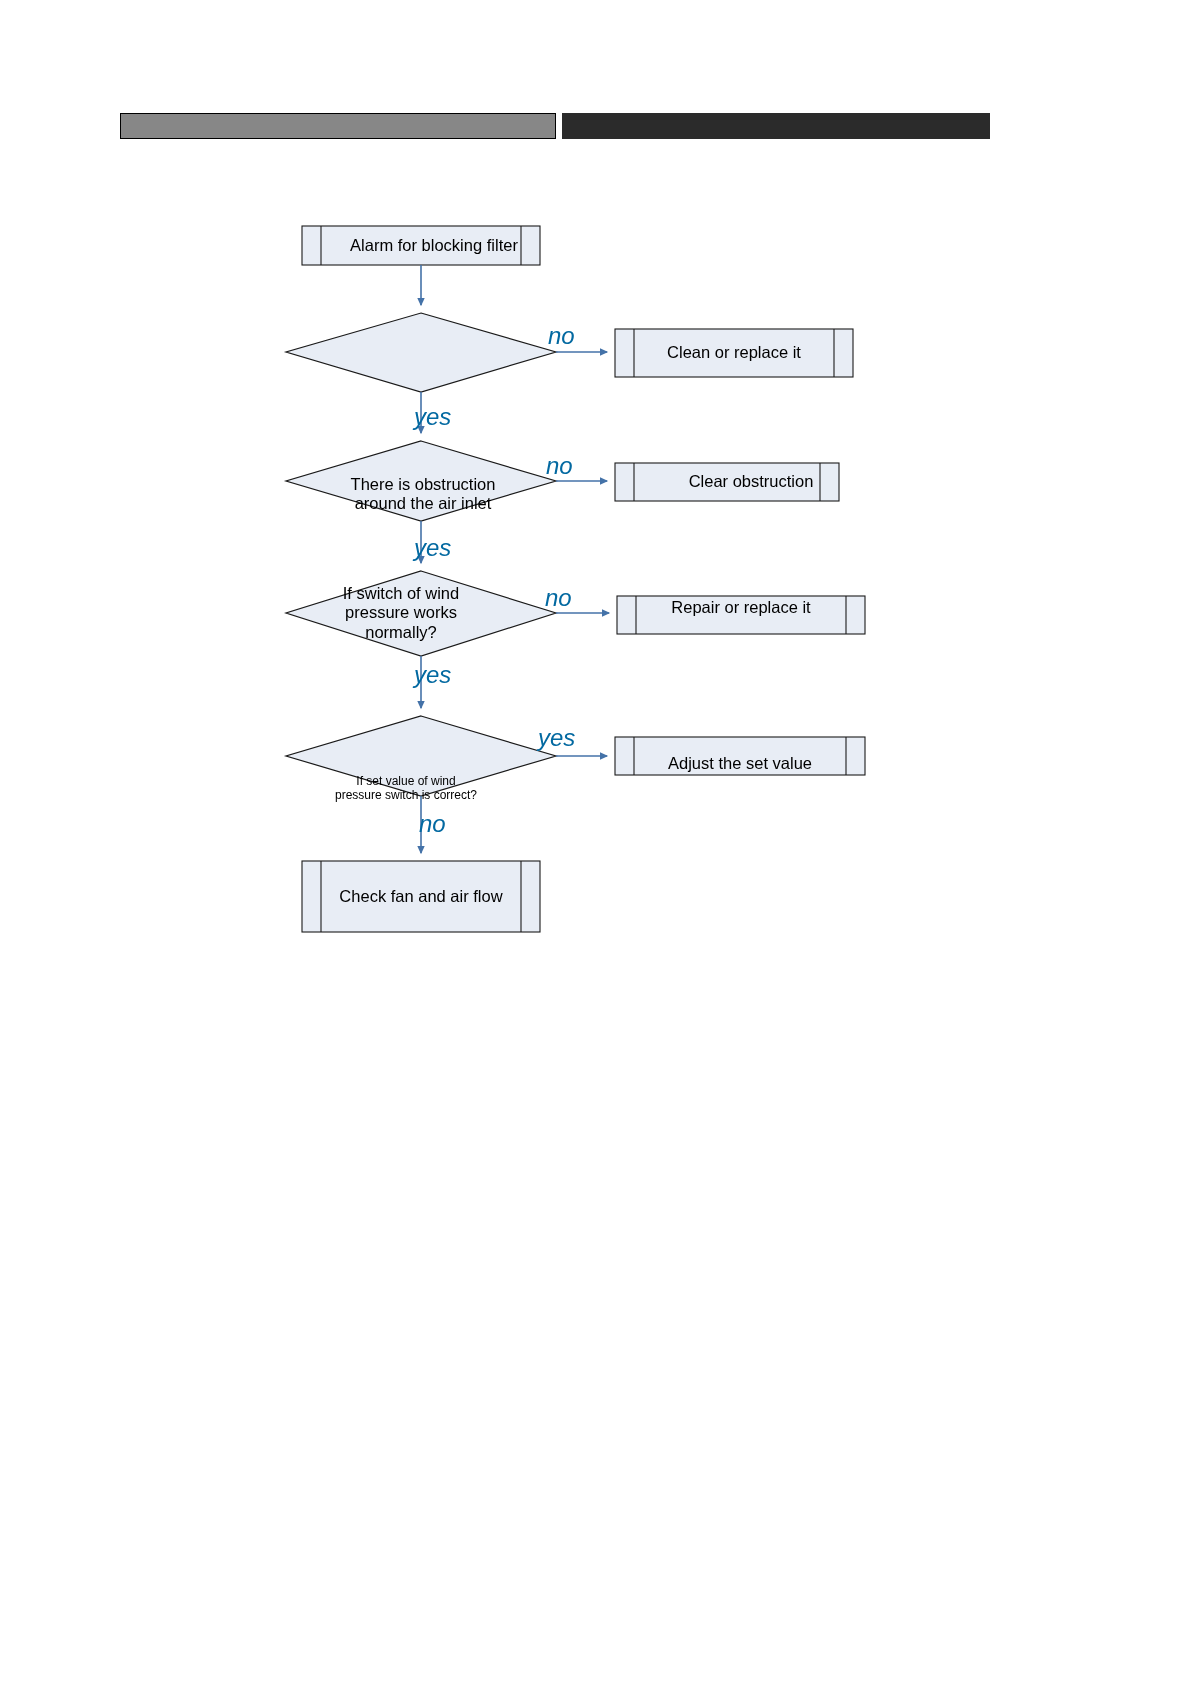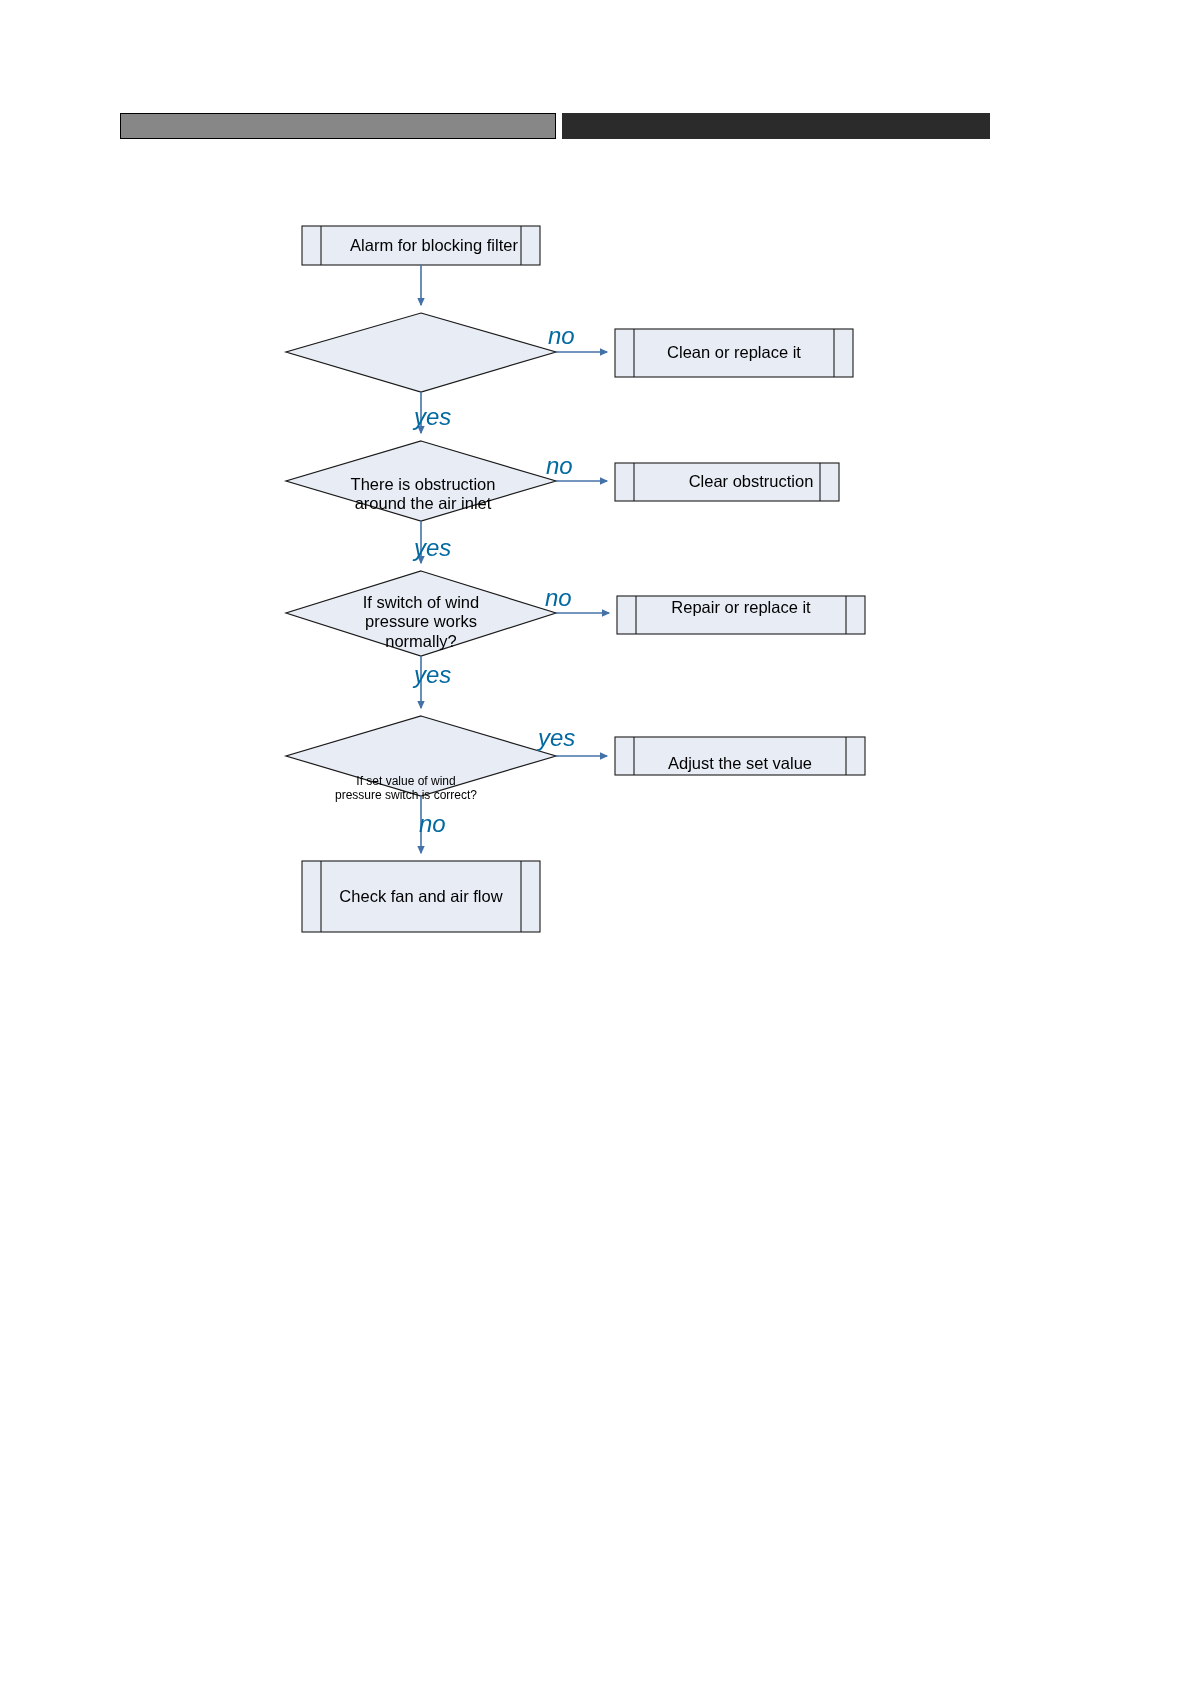--- a/index.html
+++ b/index.html
@@ -162,21 +162,21 @@
   <div class="node-label" style="left:322px; top:226px; width:224px; height:39px;">Alarm for blocking filter</div>
 
 
   <div class="node-label" style="left:635px; top:329px; width:198px; height:48px;">Clean or replace it</div>
 
   <div class="node-label" style="left:316px; top:458px; width:214px; height:46px;margin-top:13px;">There is obstruction
 around the air inlet</div>
 
   <div class="node-label" style="left:635px; top:463px; width:184px; height:38px;padding-left:24px;">Clear obstruction</div>
 
-  <div class="node-label" style="left:316px; top:583px; width:210px; height:60px;margin-top:9px;">If switch of wind
+  <div class="node-label" style="left:296px; top:583px; width:210px; height:60px;">If switch of wind
 pressure works
 normally?</div>
 
   <div class="node-label" style="left:637px; top:596px; width:208px; height:24px;">Repair or replace it</div>
 
   <div class="node-label" style="left:289px; top:733px; width:234px; height:46px; font-size:12px;margin-top:32px;">If set value of wind
 pressure switch is correct?</div>
 
   <div class="node-label" style="left:635px; top:737px; width:210px; height:54px;">Adjust the set value</div>
 

